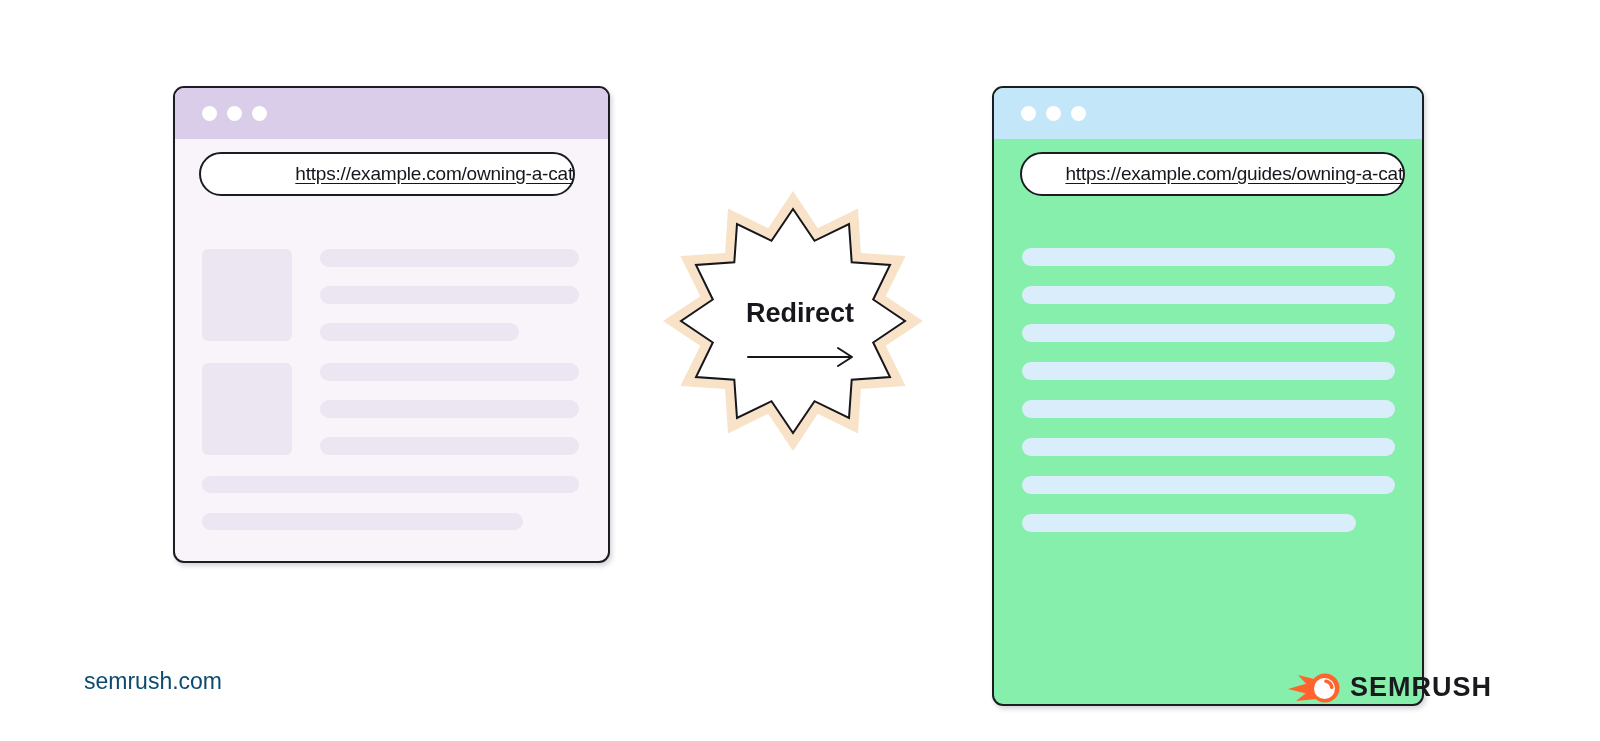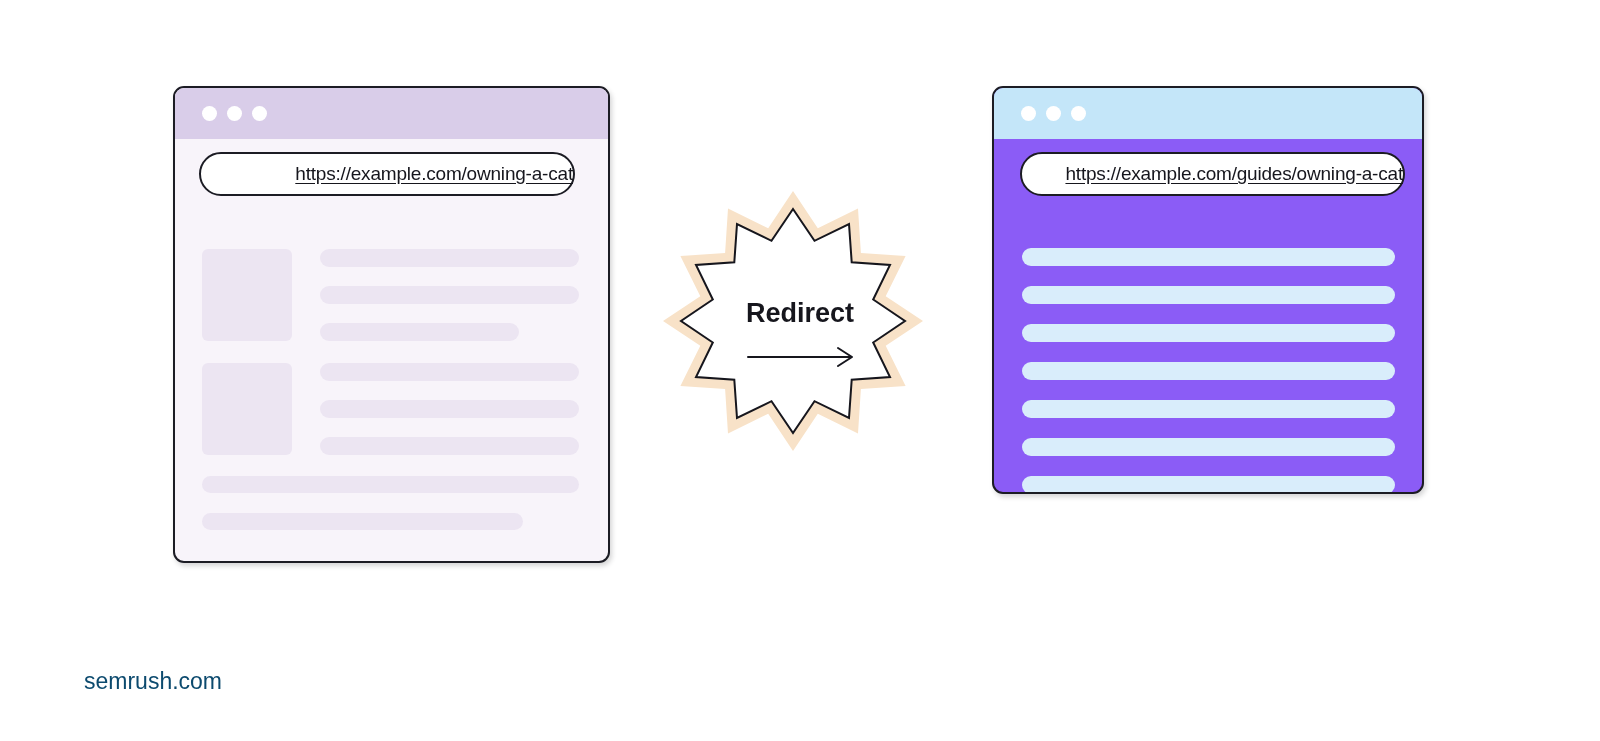--- a/index.html
+++ b/index.html
@@ -7,21 +7,21 @@
     position:relative;width:1600px;height:741px;background:#ffffff;overflow:hidden;
     font-family:"Liberation Sans","DejaVu Sans",sans-serif;color:#16161d;
   }
 
   
   .bwin{
     position:absolute;box-sizing:border-box;border:2px solid #1c1c24;border-radius:11px;
     overflow:hidden;box-shadow:2px 3px 5px rgba(20,20,30,.18);
   }
   .bwin.before{left:173px;top:86px;width:437px;height:477px;background:#f8f4fa;}
-  .bwin.after {left:992px;top:86px;width:432px;height:408px;background:#8b5cf6;}
+  .bwin.after {left:992px;top:86px;width:432px;height:620px;background:#86efac;}
 
   .titlebar{height:51px;display:flex;align-items:center;padding-left:27px;gap:10px;}
   .before .titlebar{background:#d9cde9;}
   .after  .titlebar{background:#c4e6f9;}
   .dot{width:15px;height:15px;border-radius:50%;background:#ffffff;}
 
   .urlpill{
     position:absolute;top:64px;height:44px;background:#ffffff;border:2px solid #1c1c24;
     border-radius:22px;display:flex;align-items:center;justify-content:flex-end;box-sizing:border-box;
   }
@@ -114,14 +114,27 @@
       <div class="bar"></div>
       <div class="bar"></div>
       <div class="bar"></div>
       <div class="bar"></div>
       <div class="bar short89"></div>
     </div>
   </div>
 
   <div class="watermark">semrush.com</div>
 
+  <div class="brand">
+    <svg width="54" height="30" viewBox="0 0 54 30">
+      <g fill="#ff642d">
+        <path d="M2 16 L26 9 L26 22 Z"></path>
+        <path d="M12 2 L32 7 L23 14 Z"></path>
+        <path d="M10 28 L24 17 L31 26 Z"></path>
+        <circle cx="39" cy="15" r="14.5"></circle>
+      </g>
+      <circle cx="38.5" cy="15.5" r="10.5" fill="#ffffff"></circle>
+      <path d="M40 8.2 A7.2 7.2 0 0 1 45.8 14.3" fill="none" stroke="#ff642d" stroke-width="3.6" stroke-linecap="round"></path>
+    </svg>
+    <span class="brand-word">SEMRUSH</span>
+  </div>
 
 </div>
 
 </body></html>

